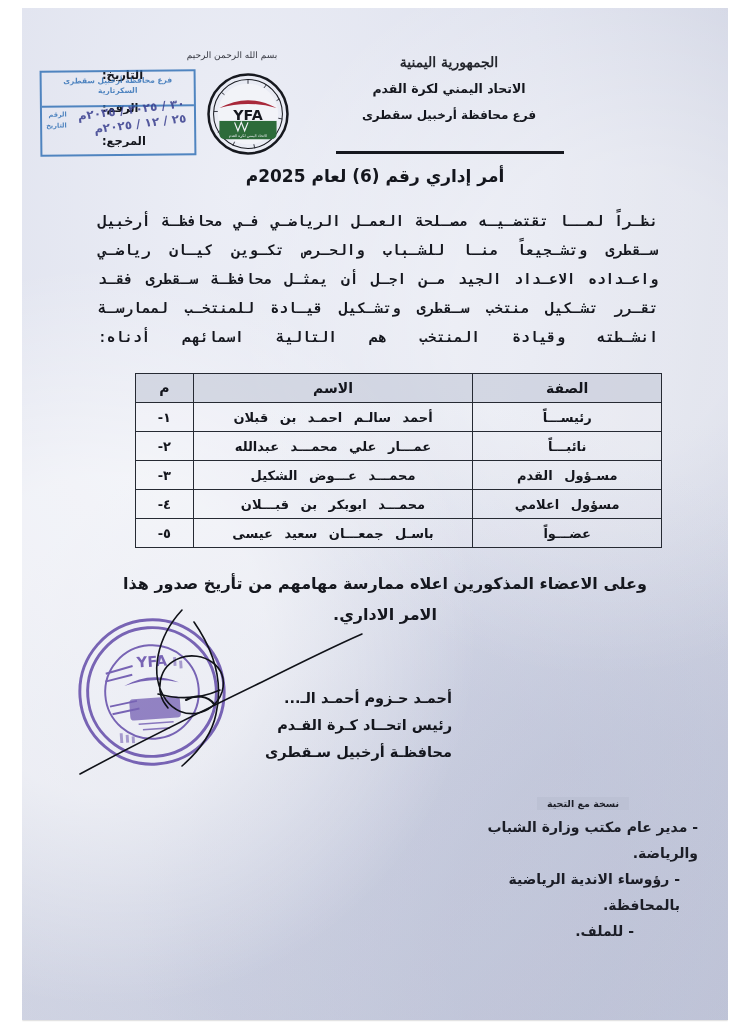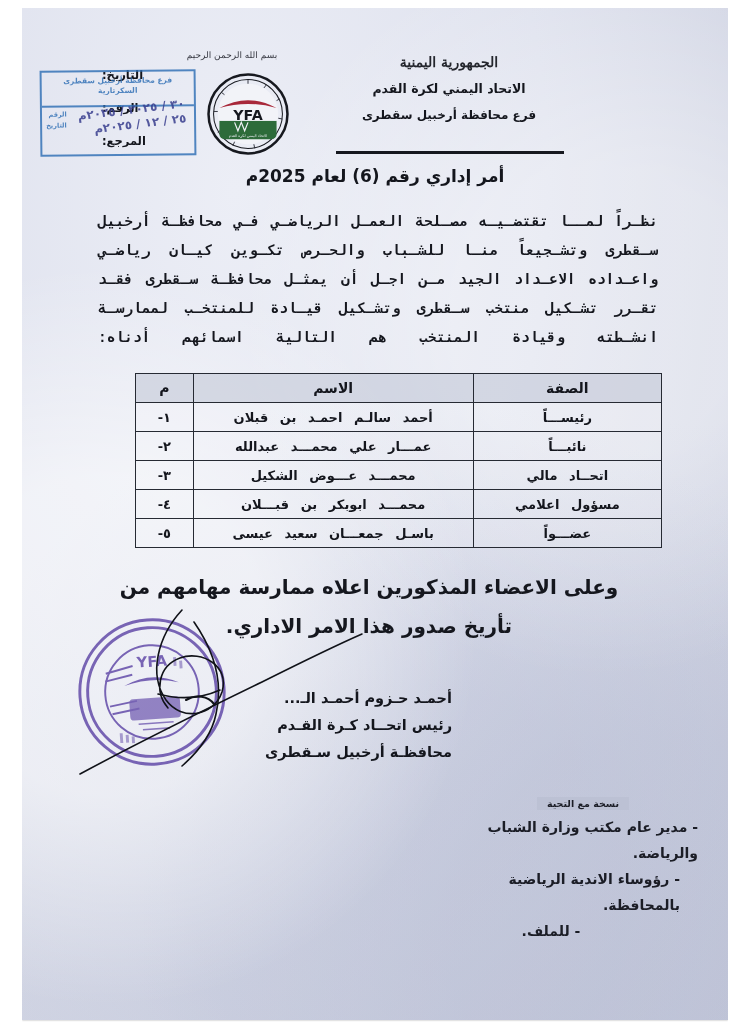--- a/index.html
+++ b/index.html
@@ -263,24 +263,24 @@
   .col-role { width: 189px; }
   .cell-stretch {
     display: inline-block;
     letter-spacing: 1.6px;
     word-spacing: 7px;
   }
 
   
   #closing-para {
     position: absolute;
-    right: 94px;
+    right: 78px;
     top: 560px;
     width: 530px;
-    font-size: 20px;
+    font-size: 16px;
     font-weight: bold;
     color: #15171e;
     line-height: 1.95;
     text-align: center;
   }
 
   
   #signature-block {
     position: absolute;
     right: 276px;
@@ -341,21 +341,21 @@
     padding: 0;
     text-align: right;
     font-size: 14px;
     line-height: 1.85;
     font-weight: bold;
   }
   #cc-list li::before {
     content: "- ";
   }
   #cc-list li:nth-child(2) { padding-right: 18px; }
-  #cc-list li:nth-child(3) { padding-right: 64px; text-align: center; }
+  #cc-list li:nth-child(3) { padding-right: 64px; }
 </style>
 </head>
 <body>
 
 <div id="scan-page">
   <div id="paper-noise"></div>
 
   <div id="header-area">
 
     <div id="bismillah">بسم الله الرحمن الرحيم</div>
@@ -442,21 +442,21 @@
         <td><span class="cell-stretch">رئيســـاً</span></td>
         <td><span class="cell-stretch">أحمد سالـم احمـد بن قبلان</span></td>
         <td><span>١-</span></td>
       </tr>
       <tr>
         <td><span class="cell-stretch">نائبـــاً</span></td>
         <td><span class="cell-stretch">عمـــار علي محمـــد عبدالله</span></td>
         <td><span>٢-</span></td>
       </tr>
       <tr>
-        <td><span class="cell-stretch">اتحــاد مالي</span></td>
+        <td><span class="cell-stretch">مسـؤول القدم</span></td>
         <td><span class="cell-stretch">محمـــد عـــوض الشكيل</span></td>
         <td><span>٣-</span></td>
       </tr>
       <tr>
         <td><span class="cell-stretch">مسؤول اعلامي</span></td>
         <td><span class="cell-stretch">محمـــد ابوبكر بن قبـــلان</span></td>
         <td><span>٤-</span></td>
       </tr>
       <tr>
         <td><span class="cell-stretch">عضـــواً</span></td>

